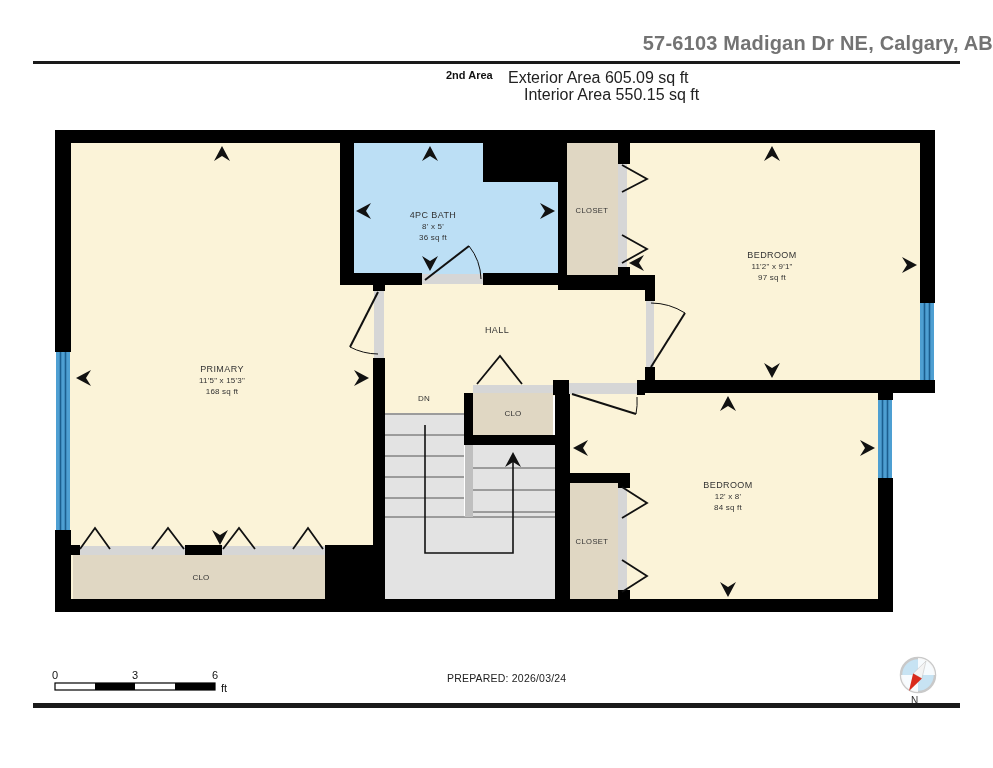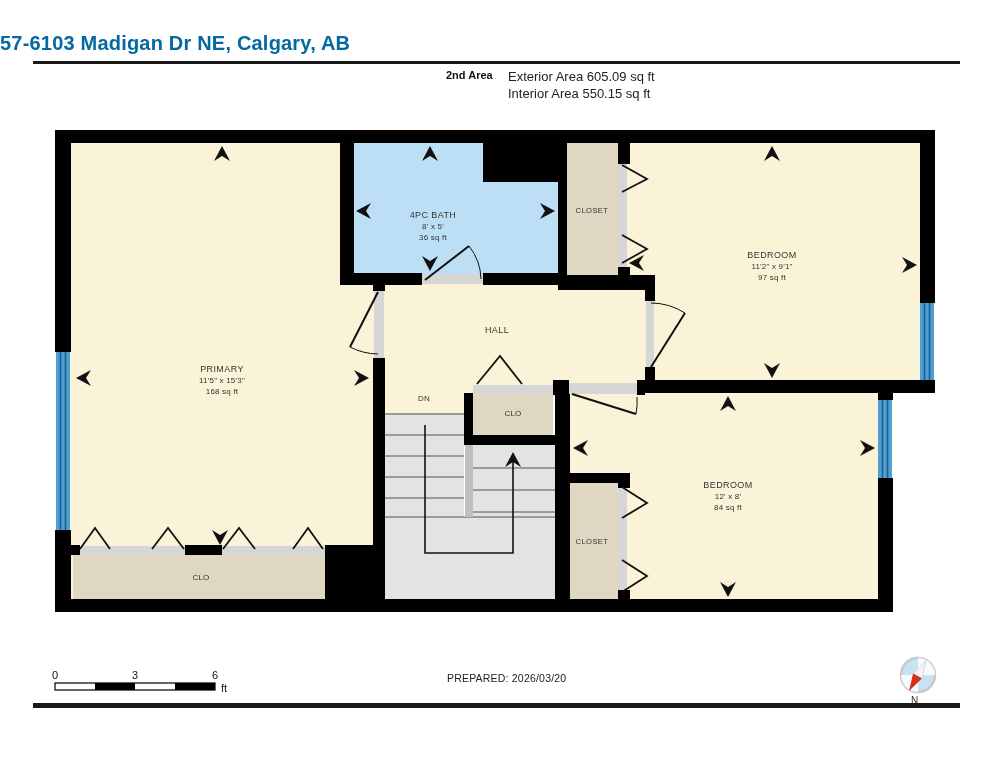--- a/index.html
+++ b/index.html
@@ -1,26 +1,26 @@
 <!DOCTYPE html>
 <html><head>
 <meta charset="utf-8">
 <style>
   html,body{margin:0;padding:0;background:#fff;}
   .page{position:relative;width:993px;height:768px;background:#ffffff;overflow:hidden;
         font-family:"Liberation Sans", sans-serif;}
-  .title{position:absolute;top:32px;left:0;width:100%;text-align:left;
-         font-size:20px;font-weight:bold;color:#0369a1;letter-spacing:.2px;}
+  .title{position:absolute;top:32px;left:0;width:100%;text-align:right;
+         font-size:20px;font-weight:bold;color:#737373;letter-spacing:.2px;}
   .rule{position:absolute;background:#1a1a1a;}
   .rule.top{top:61px;left:33px;width:927px;height:3px;}
   .rule.bottom{top:703px;left:33px;width:927px;height:5px;}
   .floorlabel{position:absolute;top:69px;left:446px;font-size:11px;font-weight:bold;color:#111;}
-  .areatext{position:absolute;left:508px;font-size:13px;color:#222;}
+  .areatext{position:absolute;left:508px;font-size:16px;color:#222;}
   .areatext.ext{top:69px;}
-  .areatext.int{top:86px;}
+  .areatext.int{top:86px;margin-left:16px;}
   .prepared{position:absolute;top:672px;left:447px;font-size:10.5px;color:#222;letter-spacing:.2px;}
   .disclaimer{position:absolute;top:712px;left:37px;font-size:8.8px;color:#222;}
   svg{position:absolute;top:0;left:0;}
   svg text{font-family:"Liberation Sans", sans-serif;fill:#333;}
   .rname{font-size:9px;letter-spacing:.4px;}
   .rdims{font-size:8px;letter-spacing:.2px;}
   .rsmall{font-size:7.6px;letter-spacing:.4px;}
   .tick{font-size:11px;fill:#111;}
 </style>
 </head>
@@ -230,16 +230,16 @@
     <g>
       <circle cx="918" cy="675" r="17" fill="#C7E3F3" stroke="#C9C9C9" stroke-width="2.5"></circle>
       <path d="M918,675 L918,658 A17,17 0 0 1 935,675 Z" fill="#FFFFFF" opacity="0.85"></path>
       <path d="M918,675 L918,692 A17,17 0 0 1 901,675 Z" fill="#FFFFFF" opacity="0.85"></path>
       <polygon points="926,661 921.9,678.5 913.1,673.5" fill="#F4F4F4" stroke="#BBB" stroke-width="0.5"></polygon>
       <polygon points="909,691 921.9,678.5 913.1,673.5" fill="#D92B1C"></polygon>
       <text x="911" y="704" font-size="10" fill="#111">N</text>
     </g>
   </svg>
 
-  <div class="prepared">PREPARED: 2026/03/20</div>
+  <div class="prepared">PREPARED: 2026/03/24</div>
   <div class="rule bottom"></div>
 
 </div>
 
 </body></html>

